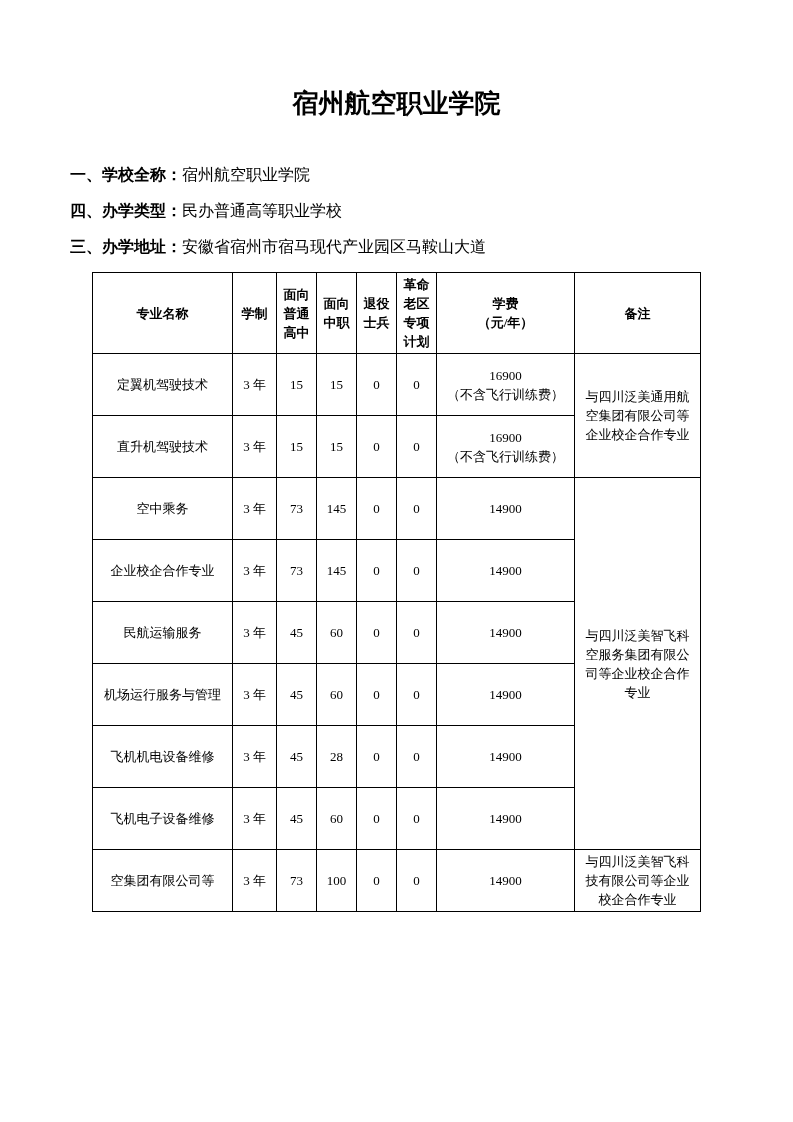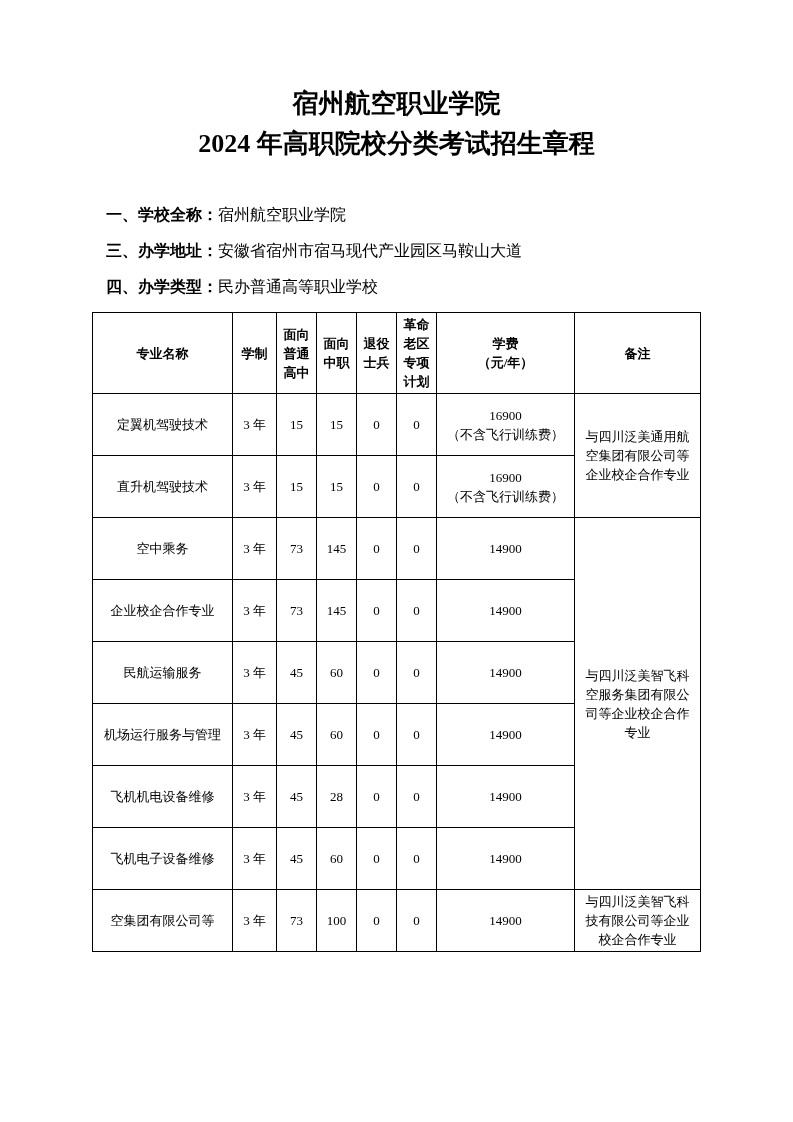--- a/index.html
+++ b/index.html
@@ -24,21 +24,21 @@
     margin: 84px 0 0 0;
     text-align: center;
     font-size: 26px;
     font-weight: bold;
     line-height: 40px;
   }
   .doc-title .title-line {
     display: block;
   }
   .items {
-    margin: 40px 0 0 106px;
+    margin: 40px 0 0 70px;
     font-family: Liberation Serif, serif;
   }
   .item {
     font-size: 16px;
     line-height: 21px;
     margin: 0 0 15px 0;
   }
   .item .label {
     font-weight: bold;
   }
@@ -70,27 +70,26 @@
     height: 57px;
   }
 </style>
 </head>
 <body>
 
 <div class="page">
 
   <h1 class="doc-title">
     <span class="title-line">宿州航空职业学院</span>
-    <span class="title-line">2024 年高职院校分类考试招生章程</span>
   </h1>
 
   <div class="items">
     <p class="item"><span class="label">一、学校全称：</span><span class="value">宿州航空职业学院</span></p>
+    <p class="item"><span class="label">四、办学类型：</span><span class="value">民办普通高等职业学校</span></p>
     <p class="item"><span class="label">三、办学地址：</span><span class="value">安徽省宿州市宿马现代产业园区马鞍山大道</span></p>
-    <p class="item"><span class="label">四、办学类型：</span><span class="value">民办普通高等职业学校</span></p>
   </div>
 
   <table class="plan-table">
     <colgroup>
       <col style="width:140px">
         <col style="width:44px">
         <col style="width:40px">
         <col style="width:40px">
       <col style="width:40px">
         <col style="width:40px">

